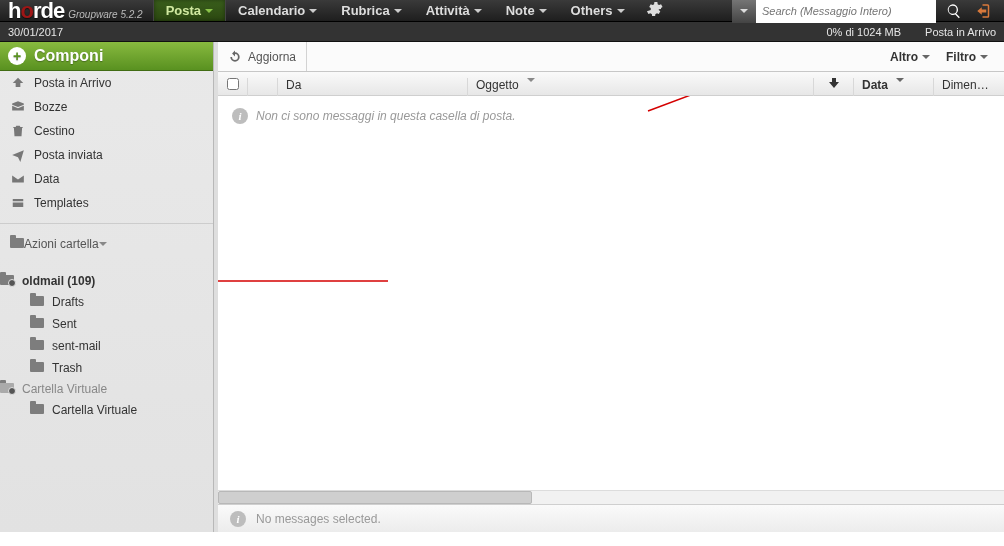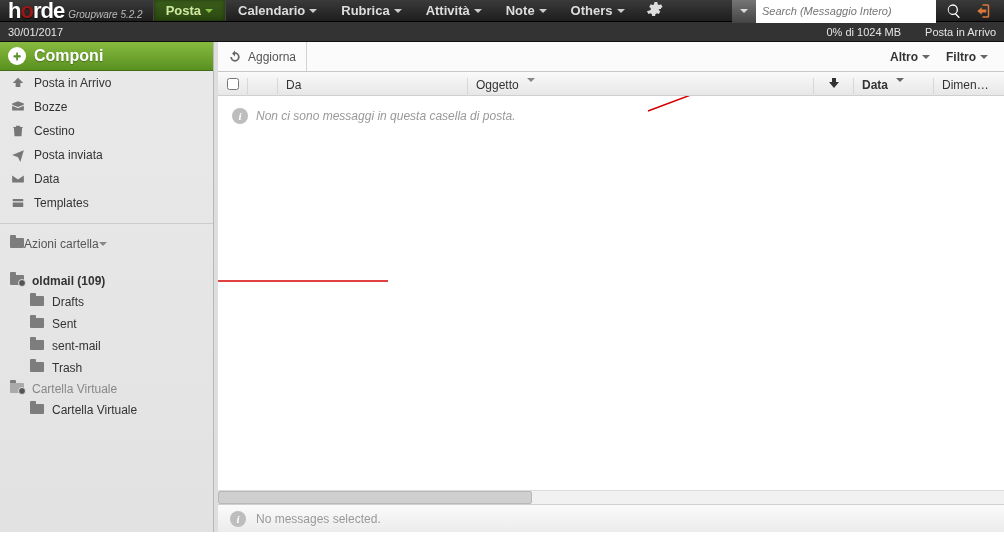--- a/index.html
+++ b/index.html
@@ -30,21 +30,21 @@
   .main { display:flex; height:490px; }
   
   .sidebar { width:214px; background: linear-gradient(#e9e9e9,#e2e2e2); border-right:1px solid #b8b8b8; display:flex; flex-direction:column; }
   .compose { height:29px; background: linear-gradient(#88ba3f,#599120); color:#fff; font-weight:700; font-size:16px; display:flex; align-items:center; padding:0 8px; gap:8px; cursor:pointer; border-bottom:1px solid #416c14; text-shadow:0 1px 1px rgba(0,0,0,.3); }
   .compose .plus { width:18px; height:18px; border-radius:50%; background:#fff; color:#599120; display:flex; align-items:center; justify-content:center; font-weight:700; font-size:14px; line-height:1; }
   .sb-item { display:flex; align-items:center; gap:8px; padding:4px 10px; color:#333; cursor:pointer; font-size:12px; min-height:22px; }
   .sb-item .icon { width:16px; height:16px; display:flex; align-items:center; justify-content:center; color:#666; }
   .sb-sep { height:10px; border-top:1px solid #ccc; margin-top:8px; }
   .sb-section { display:flex; align-items:center; padding:4px 10px; color:#555; cursor:pointer; }
   .sb-section .caret { color:#777; }
-  .sb-folder { display:flex; align-items:center; gap:8px; padding:3px 10px; color:#333; cursor:pointer; font-weight:700; }
+  .sb-folder { display:flex; align-items:center; gap:8px; padding:3px 0; color:#333; cursor:pointer; font-weight:700; }
   .sb-folder.muted { color:#888; font-weight:400; }
   .sb-sub { padding-left:30px; font-weight:400; color:#333; display:flex; align-items:center; gap:8px; height:22px; cursor:pointer; }
   .sb-sub .icon { color:#777; }
   .folder-ic { display:inline-block; position:relative; width:14px; height:10px; background:#7d7d7d; border-radius:0 1px 1px 1px; }
   .folder-ic::before { content:""; position:absolute; top:-3px; left:0; width:6px; height:3px; background:#7d7d7d; border-radius:1px 1px 0 0; }
   .folder-ic.container::after { content:""; position:absolute; right:-2px; bottom:-2px; width:6px; height:6px; border-radius:50%; background:#555; border:1px solid #e2e2e2; }
   
   .content { flex:1; display:flex; flex-direction:column; border-left:4px solid #dedede; }
   .toolbar { height:30px; border-bottom:1px solid #c7c7c7; display:flex; align-items:center; background:#fbfbfb; }
   .tool-btn { display:flex; align-items:center; gap:6px; padding:0 10px; height:100%; border-right:1px solid #d3d3d3; color:#555; cursor:pointer; font-size:12px; }

